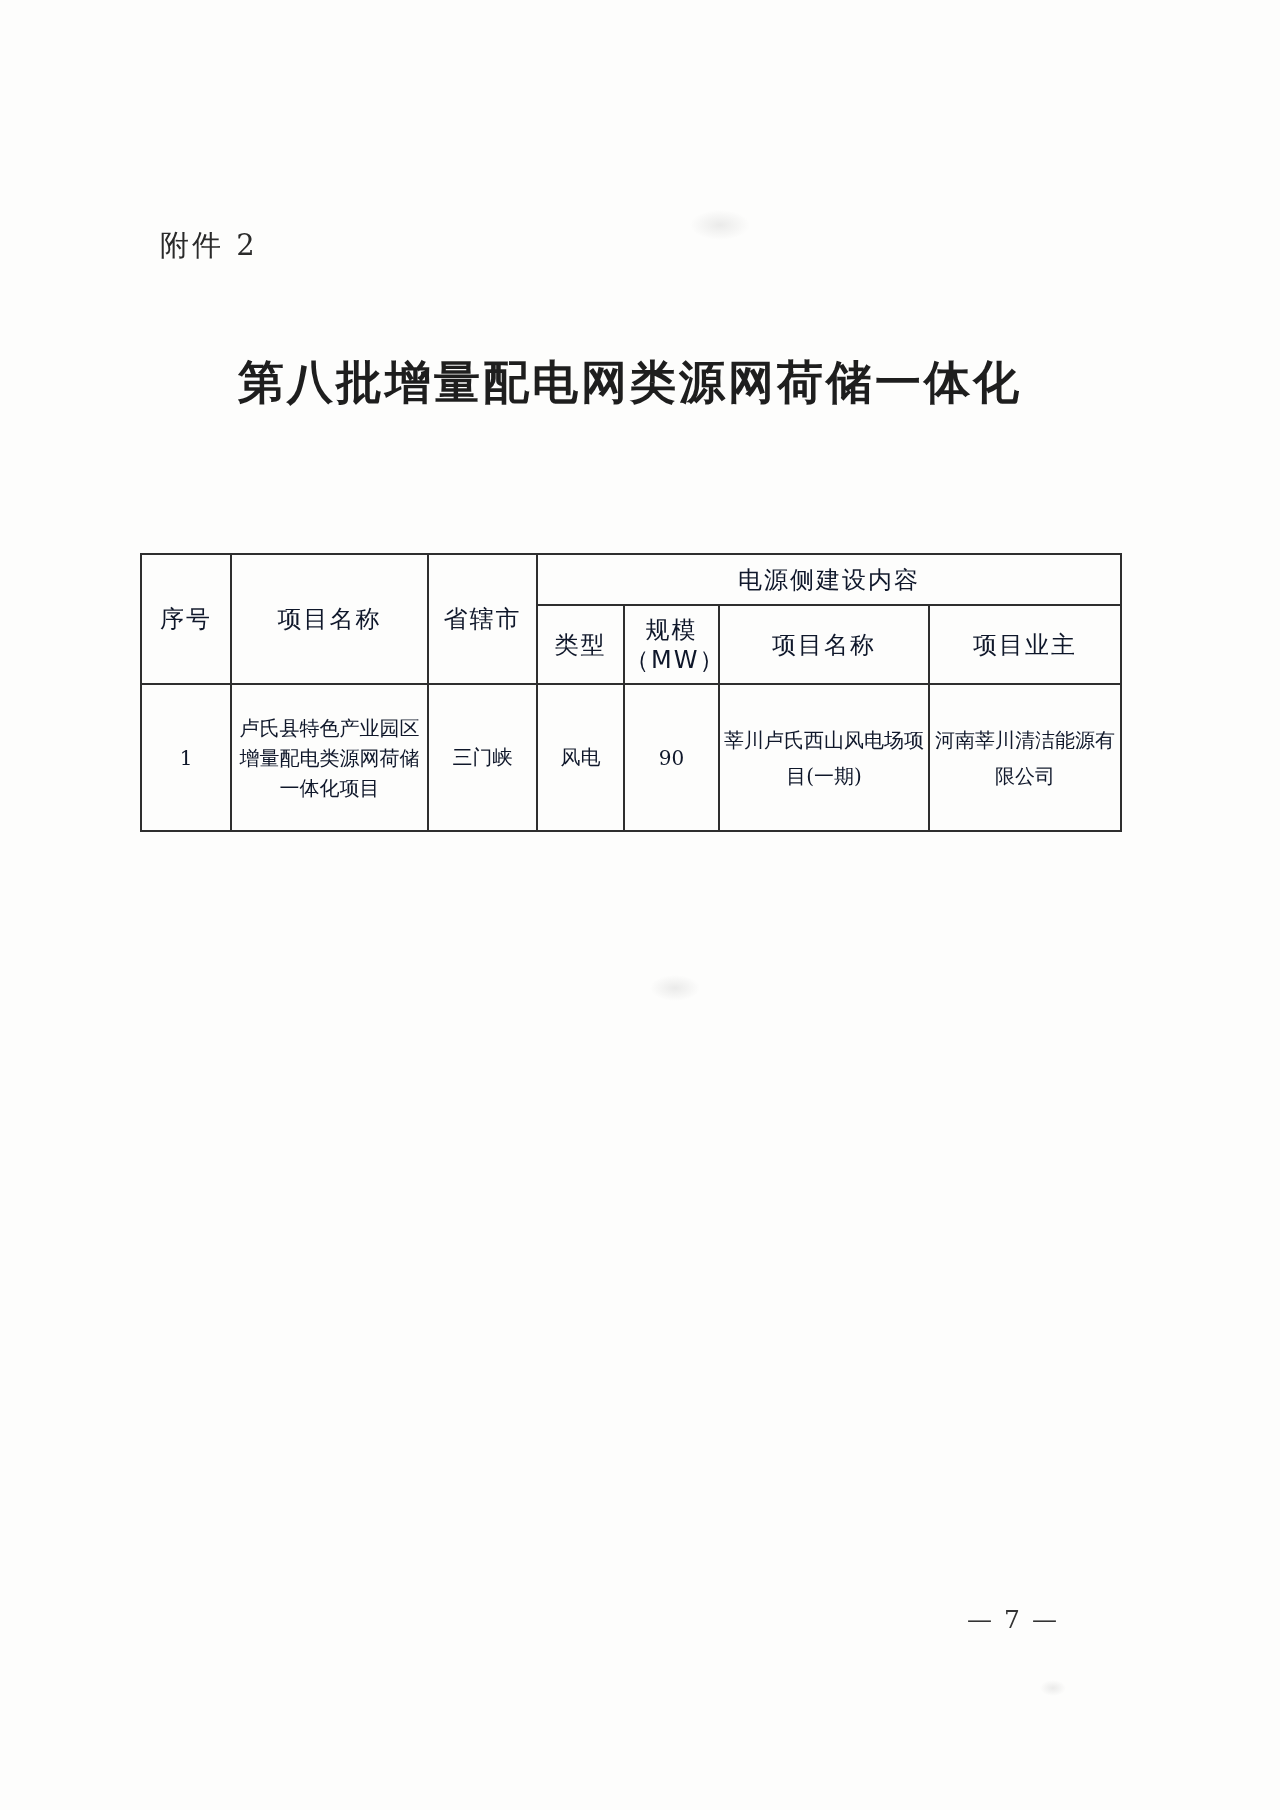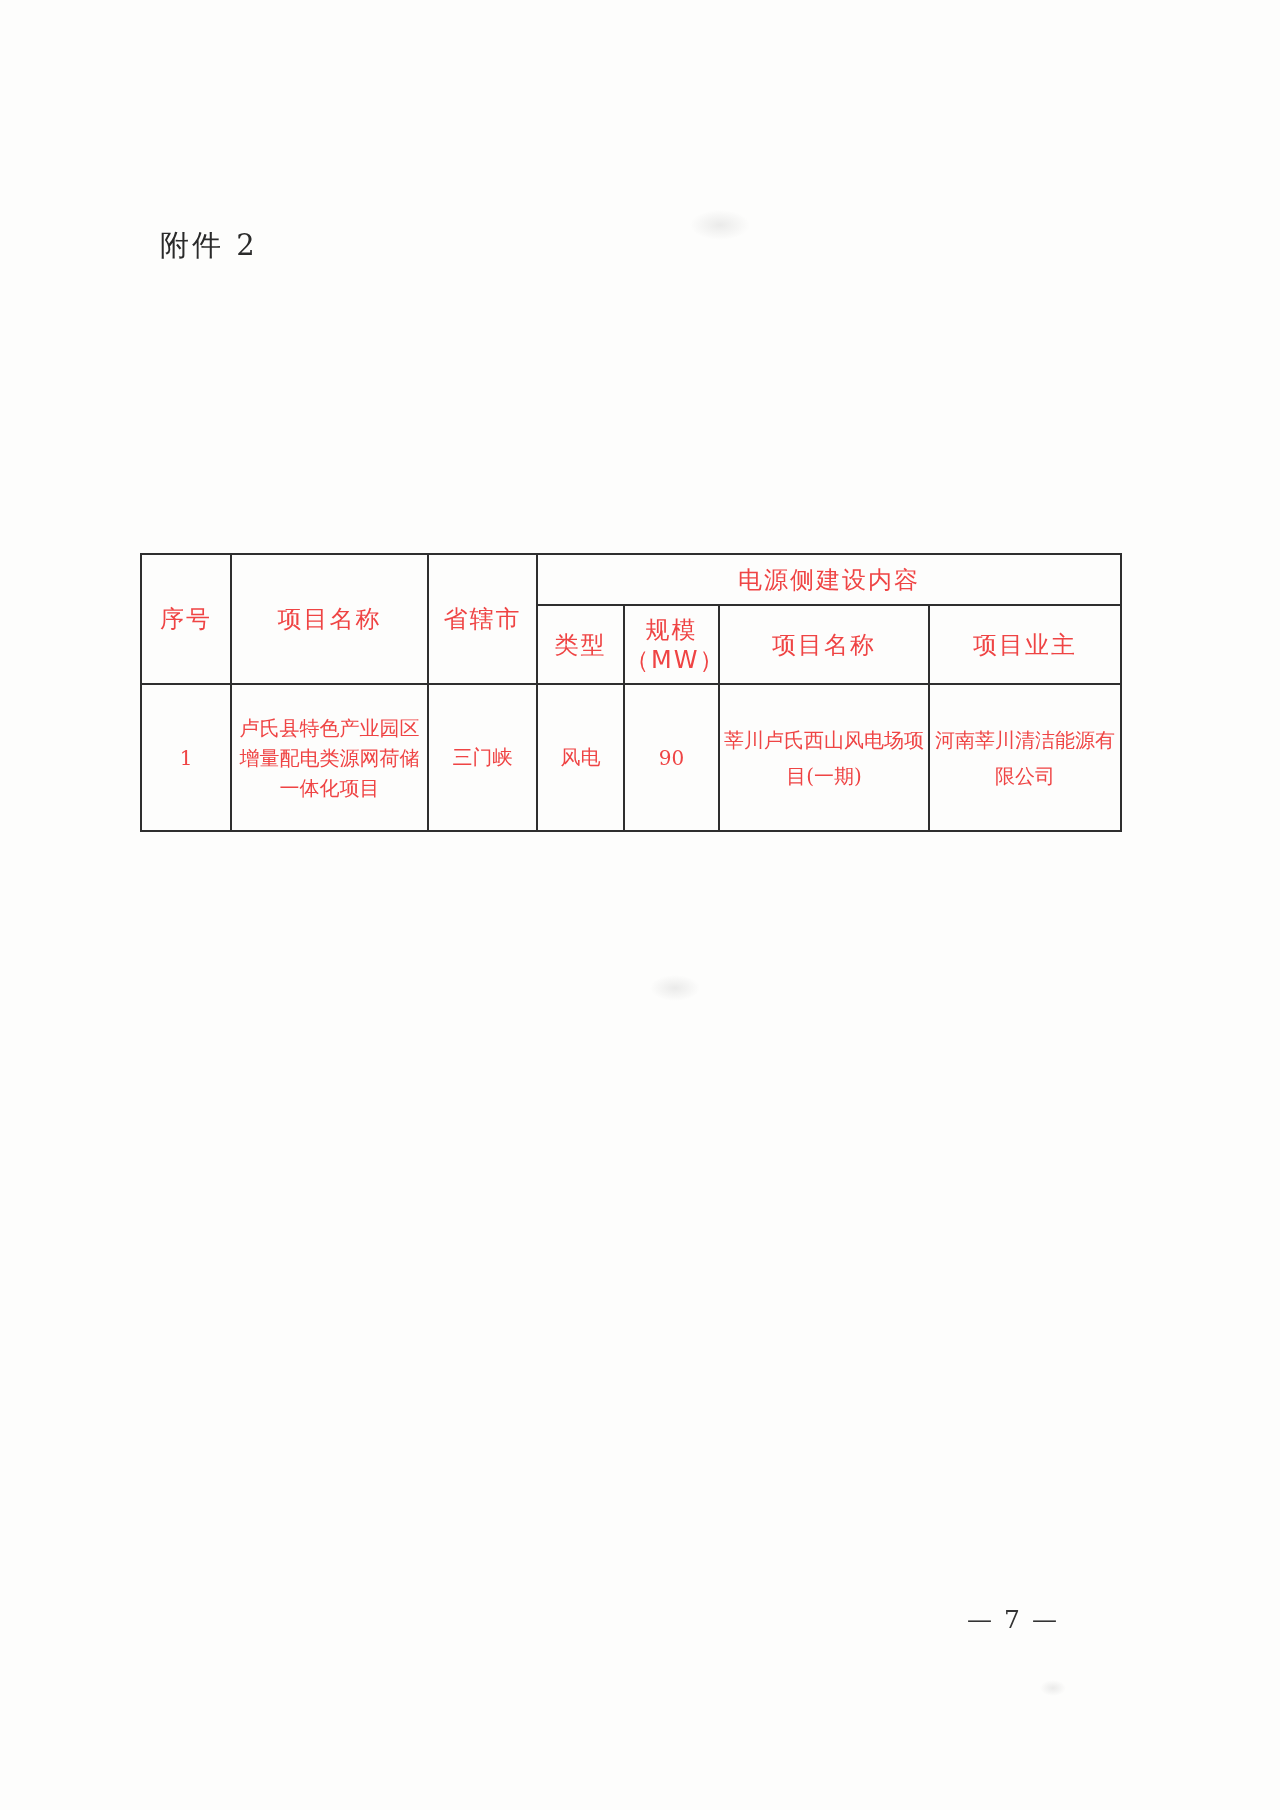--- a/index.html
+++ b/index.html
@@ -62,21 +62,21 @@
     table-layout: fixed;
     background: transparent;
   }
   table.main-table th,
   table.main-table td {
     border: 2px solid #2e2e2e;
     text-align: center;
     vertical-align: middle;
     padding: 0;
     font-weight: normal;
-    color: #ef4444;
+    color: #0f172a;
     overflow: hidden;
   }
   
   table.main-table th {
     font-family: "DejaVu Sans", "Liberation Sans", sans-serif;
     font-size: 24px;
     letter-spacing: 2px;
   }
   
   table.main-table td {
@@ -123,20 +123,21 @@
 
 <div class="page">
 
   <div class="smudge s1"></div>
   <div class="smudge s2"></div>
   <div class="smudge s3"></div>
 
   <div class="attachment-label">附件 2</div>
 
   <div class="doc-title">
+    <span class="line">第八批增量配电网类源网荷储一体化</span>
   </div>
 
   <table class="main-table">
     <colgroup>
       <col style="width:90px">
       <col style="width:197px">
       <col style="width:109px">
       <col style="width:87px">
       <col style="width:95px">
       <col style="width:210px">

